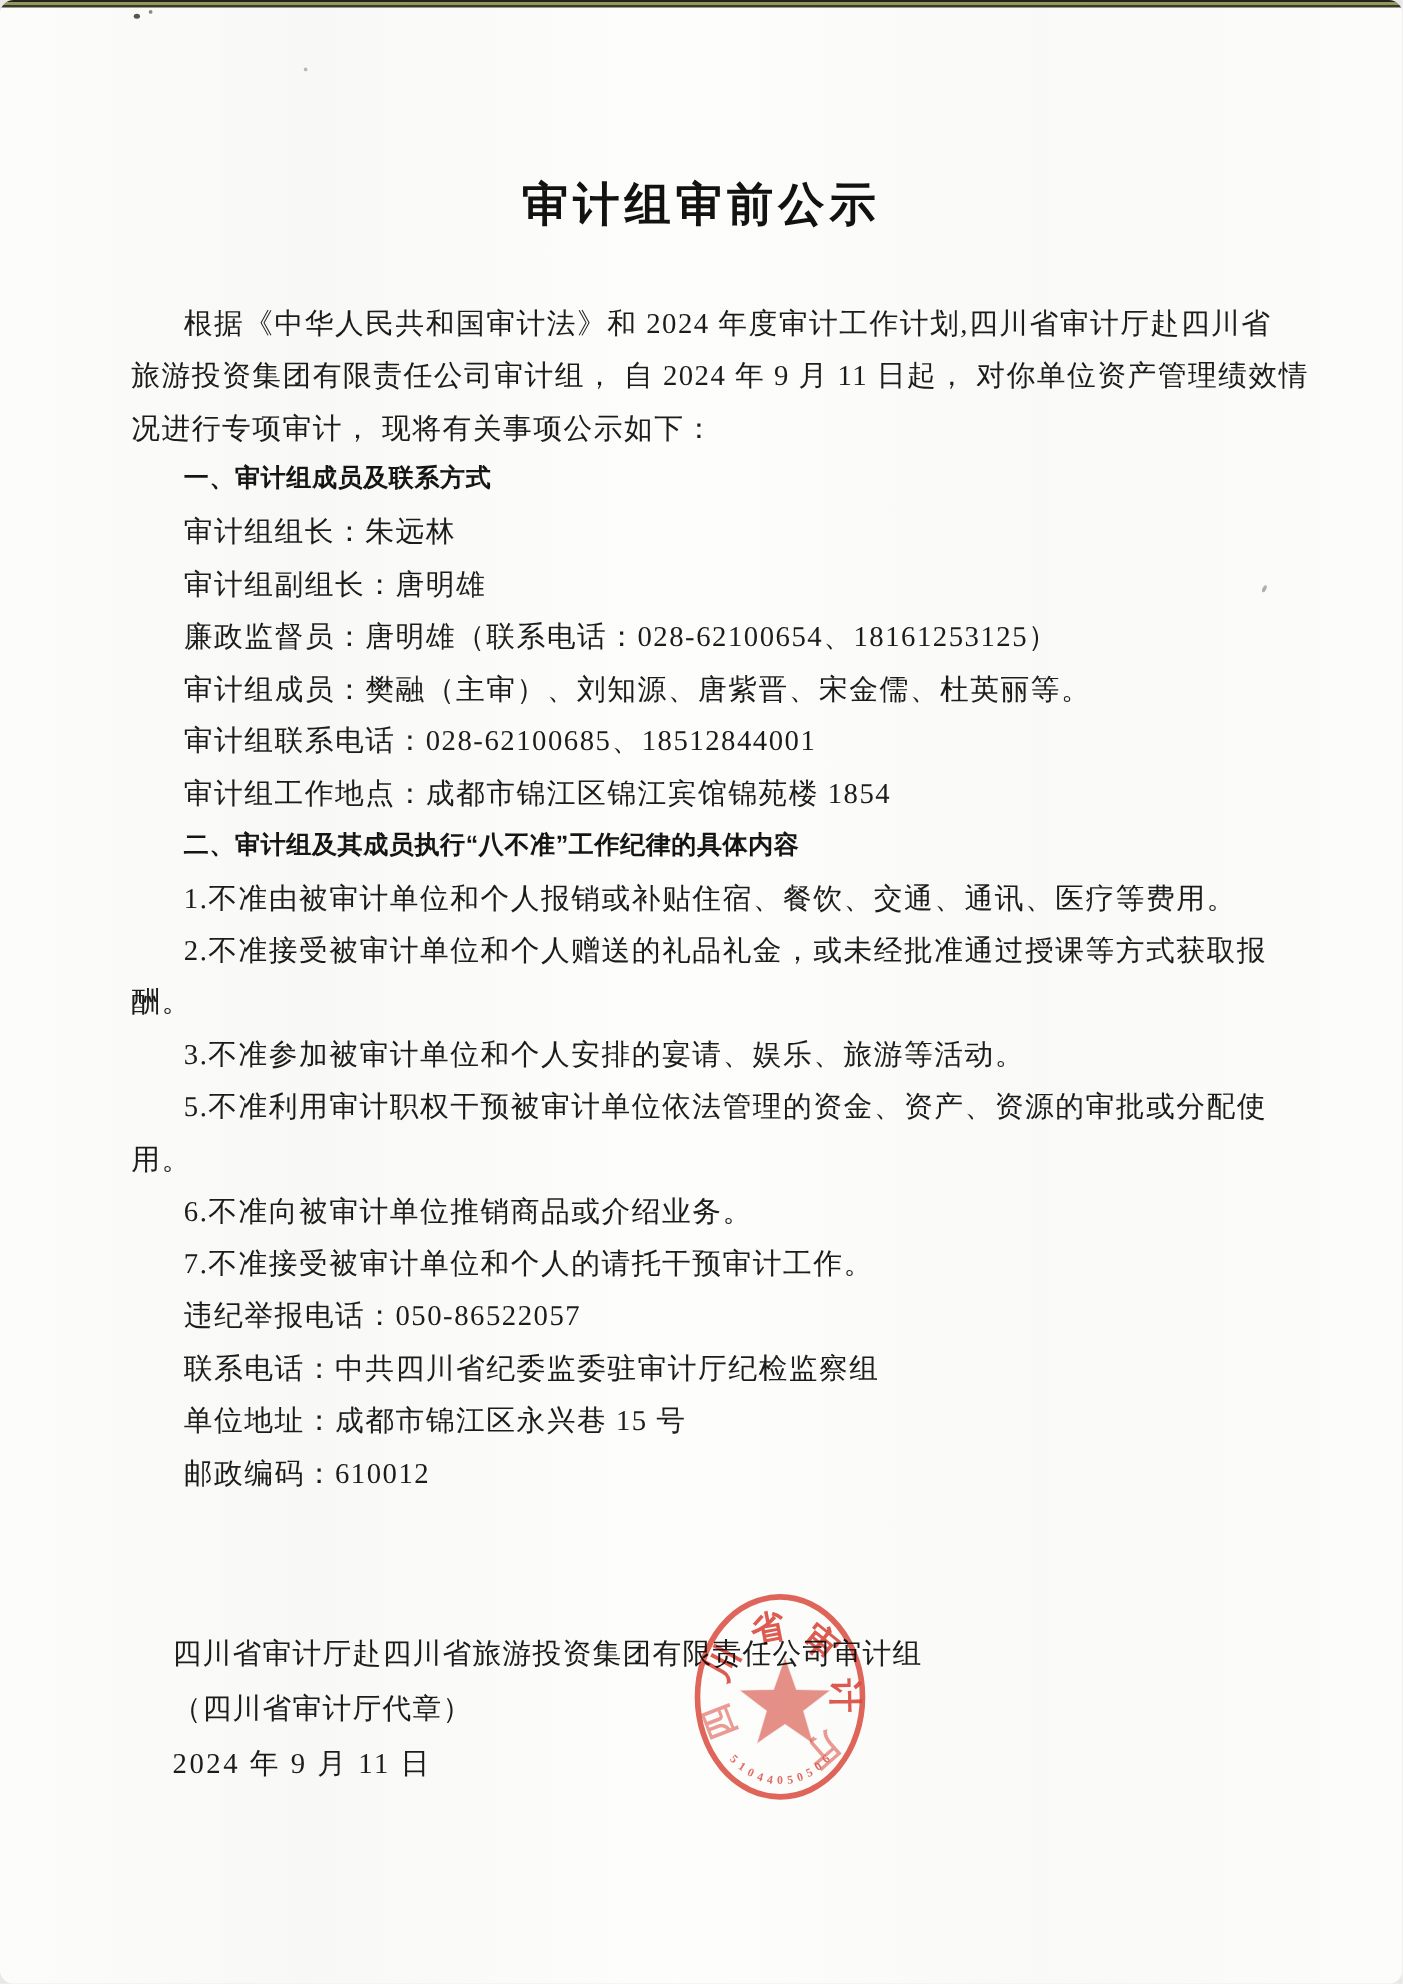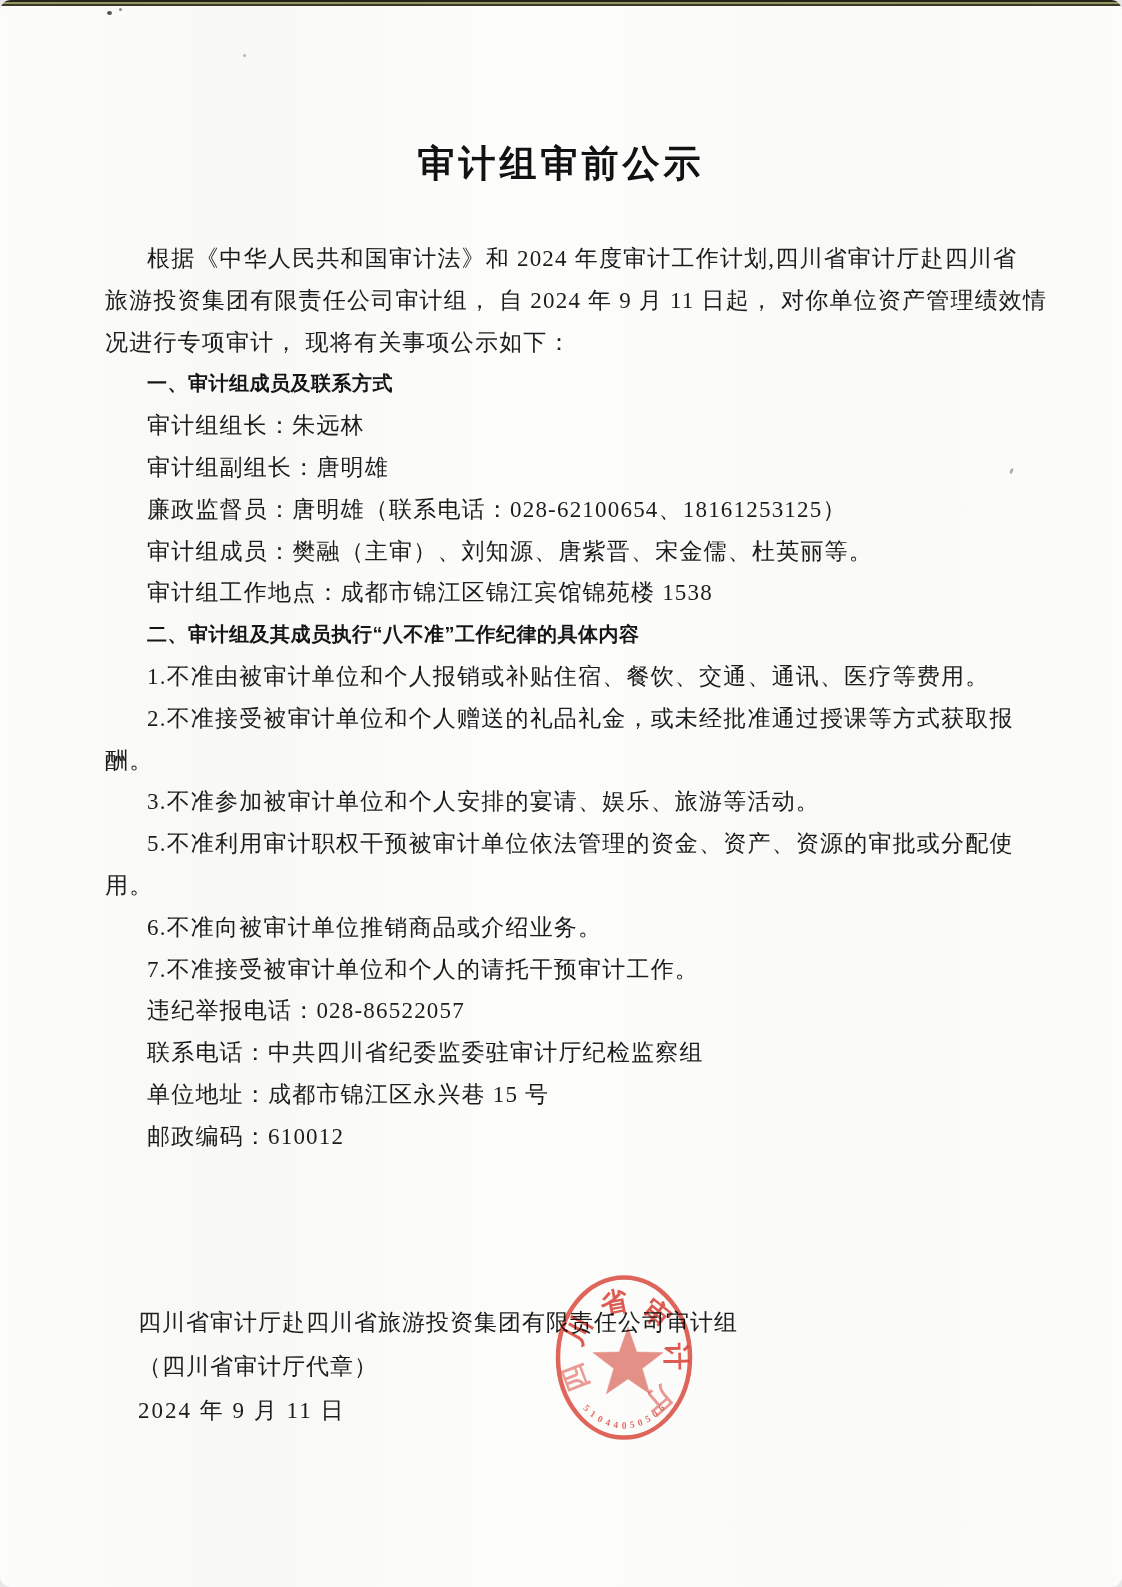--- a/index.html
+++ b/index.html
@@ -66,31 +66,32 @@
 
   <div class="body">
     <div class="line ind">根据《中华人民共和国审计法》和 2024 年度审计工作计划,四川省审计厅赴四川省</div>
     <div class="line">旅游投资集团有限责任公司审计组， 自 2024 年 9 月 11 日起， 对你单位资产管理绩效情</div>
     <div class="line">况进行专项审计， 现将有关事项公示如下：</div>
     <div class="line ind hd">一、审计组成员及联系方式</div>
     <div class="line ind">审计组组长：朱远林</div>
     <div class="line ind">审计组副组长：唐明雄</div>
     <div class="line ind">廉政监督员：唐明雄（联系电话：028-62100654、18161253125）</div>
     <div class="line ind">审计组成员：樊融（主审）、刘知源、唐紫晋、宋金儒、杜英丽等。</div>
-    <div class="line ind">审计组工作地点：成都市锦江区锦江宾馆锦苑楼 1538</div>
+    <div class="line ind">审计组联系电话：028-62100685、18512844001</div>
+    <div class="line ind">审计组工作地点：成都市锦江区锦江宾馆锦苑楼 1854</div>
     <div class="line ind hd">二、审计组及其成员执行“八不准”工作纪律的具体内容</div>
     <div class="line ind">1.不准由被审计单位和个人报销或补贴住宿、餐饮、交通、通讯、医疗等费用。</div>
     <div class="line ind">2.不准接受被审计单位和个人赠送的礼品礼金，或未经批准通过授课等方式获取报</div>
     <div class="line">酬。</div>
     <div class="line ind">3.不准参加被审计单位和个人安排的宴请、娱乐、旅游等活动。</div>
     <div class="line ind">5.不准利用审计职权干预被审计单位依法管理的资金、资产、资源的审批或分配使</div>
     <div class="line">用。</div>
     <div class="line ind">6.不准向被审计单位推销商品或介绍业务。</div>
     <div class="line ind">7.不准接受被审计单位和个人的请托干预审计工作。</div>
-    <div class="line ind">违纪举报电话：028-86522057</div>
+    <div class="line ind">违纪举报电话：050-86522057</div>
     <div class="line ind">联系电话：中共四川省纪委监委驻审计厅纪检监察组</div>
     <div class="line ind">单位地址：成都市锦江区永兴巷 15 号</div>
     <div class="line ind">邮政编码：610012</div>
   </div>
 
   <div class="sig">
     <div class="line">四川省审计厅赴四川省旅游投资集团有限责任公司审计组</div>
     <div class="line">（四川省审计厅代章）</div>
     <div class="line date">2024 年 9 月 11 日</div>
   </div>

